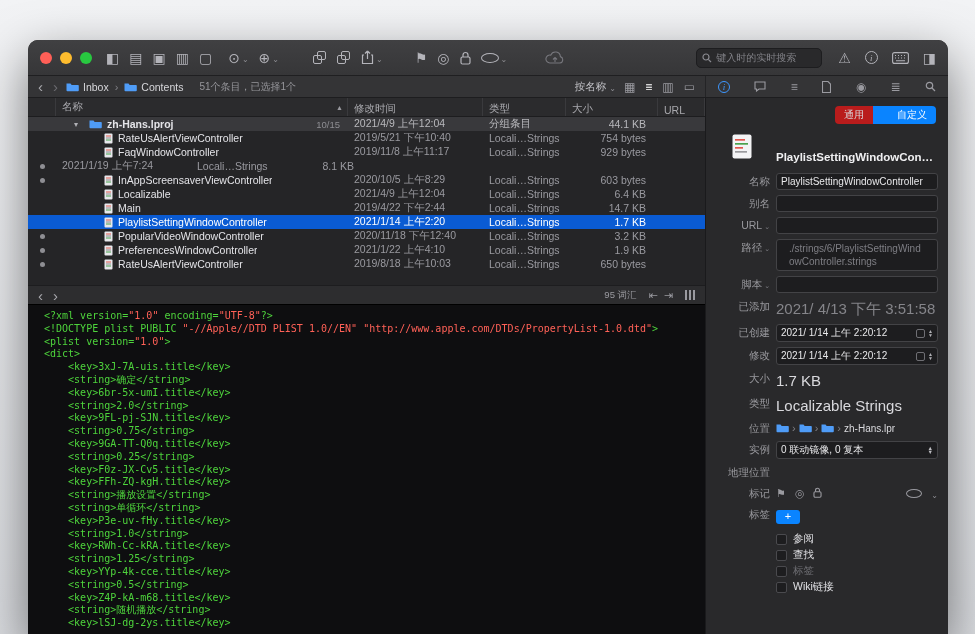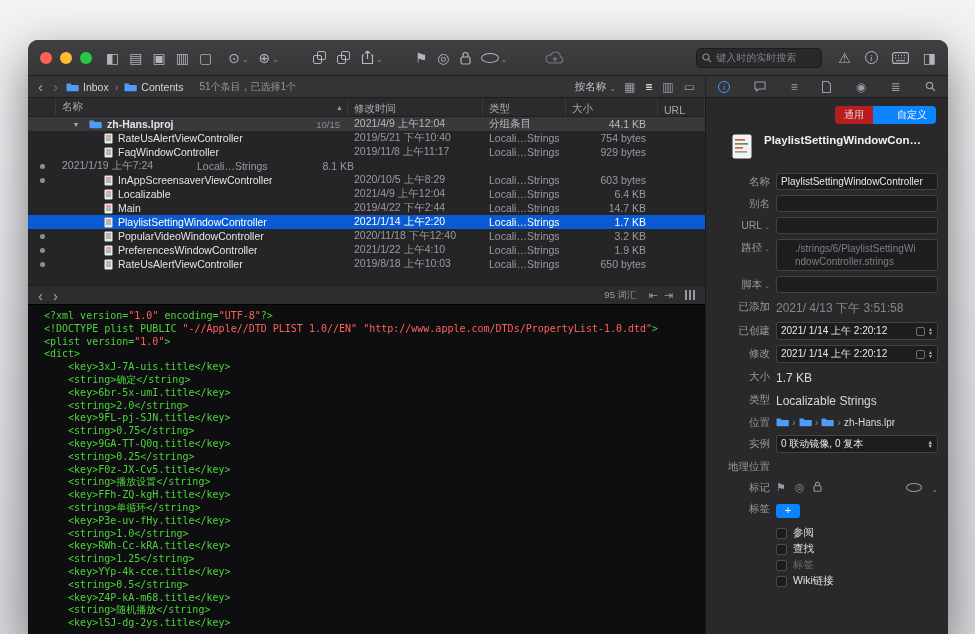--- a/index.html
+++ b/index.html
@@ -83,30 +83,30 @@
   .cl{font-family:"DejaVu Sans Mono","Liberation Mono",monospace;font-size:10px;line-height:12.8px;
     white-space:pre;color:#4ed43c;}
   .cl .str{color:#ff6157;}
   
   .inspector{flex:1;background:#29292b;border-left:1px solid #1a1a1c;padding:6px 10px;overflow:hidden;}
   .tabs{display:flex;justify-content:flex-end;margin:2px 2px 10px 0;}
   .tab{font-size:10px;padding:2px 9px;background:#b91c1c;color:#d9d9dd;cursor:default;}
   .tab:first-child{border-radius:4px 0 0 4px;}
   .tab:last-child{border-radius:0 4px 4px 0;padding-left:24px;}
   .tab.active{background:#0a84ff;color:#fff;}
-  .file-head{display:flex;align-items:flex-start;gap:12px;margin:0 0 10px 16px;}
+  .file-head{display:flex;align-items:flex-end;gap:24px;margin:0 0 10px 16px;}
   .file-title{font-weight:bold;font-size:11.5px;color:#f0f0f2;white-space:nowrap;overflow:hidden;text-overflow:ellipsis;}
   .irow{display:flex;align-items:flex-start;margin-bottom:5px;}
   .ilabel{width:54px;flex:none;text-align:right;color:#98989d;font-size:10.5px;padding-top:2px;white-space:nowrap;}
   .ilabel .disc{font-size:7px;color:#7e7e84;}
   .ictrl{flex:1;margin-left:6px;min-width:0;}
   .ibox{min-height:17px;background:#1d1d1f;border:1px solid #434346;border-radius:3px;color:#e8e8ea;
     font-size:10px;padding:1px 4px;display:flex;align-items:center;}
-  .ibox.multi{color:#7e7e84;line-height:1.3;word-break:break-all;display:block;padding:2px 18px;}
-  .ival{font-size:12px;color:#d9d9dd;display:inline-block;padding-top:2px;}
+  .ibox.multi{color:#7e7e84;line-height:1.3;word-break:break-all;display:block;padding:2px 12px;}
+  .ival{font-size:15px;color:#d9d9dd;display:inline-block;padding-top:2px;}
   .ival.dim{color:#85858a;}
   .stepgrp{margin-left:auto;display:inline-flex;align-items:center;gap:3px;}
   .stepper{display:inline-flex;flex-direction:column;line-height:4px;font-size:5px;color:#b0b0b5;}
   .minibox{width:9px;height:9px;border:1px solid #6f6f74;border-radius:2px;display:inline-block;}
   .updown{margin-left:auto;display:inline-flex;flex-direction:column;line-height:4.5px;font-size:5.5px;color:#c0c0c5;}
   .crumbrow{display:flex;align-items:center;gap:3px;padding-top:2px;font-size:10px;color:#d9d9dd;overflow:hidden;white-space:nowrap;}
   .marksrow{display:flex;align-items:center;gap:9px;padding-top:2px;color:#9a9aa0;font-size:11px;}
   .marksrow .i-oval{width:16px;height:9px;border-color:#9a9aa0;}
   .plusbtn{width:24px;height:14px;background:#0a84ff;border-radius:3px;color:#fff;font-size:11px;line-height:13px;
     text-align:center;display:inline-block;}
@@ -488,22 +488,22 @@
           <div class="cl">&lt;dict&gt;</div>
           <div class="cl">    &lt;key&gt;3xJ-7A-uis.title&lt;/key&gt;</div>
           <div class="cl">    &lt;string&gt;确定&lt;/string&gt;</div>
           <div class="cl">    &lt;key&gt;6br-5x-umI.title&lt;/key&gt;</div>
           <div class="cl">    &lt;string&gt;2.0&lt;/string&gt;</div>
           <div class="cl">    &lt;key&gt;9FL-pj-SJN.title&lt;/key&gt;</div>
           <div class="cl">    &lt;string&gt;0.75&lt;/string&gt;</div>
           <div class="cl">    &lt;key&gt;9GA-TT-Q0q.title&lt;/key&gt;</div>
           <div class="cl">    &lt;string&gt;0.25&lt;/string&gt;</div>
           <div class="cl">    &lt;key&gt;F0z-JX-Cv5.title&lt;/key&gt;</div>
+          <div class="cl">    &lt;key&gt;FFh-ZQ-kgH.title&lt;/key&gt;</div>
           <div class="cl">    &lt;string&gt;播放设置&lt;/string&gt;</div>
-          <div class="cl">    &lt;key&gt;FFh-ZQ-kgH.title&lt;/key&gt;</div>
           <div class="cl">    &lt;string&gt;单循环&lt;/string&gt;</div>
           <div class="cl">    &lt;key&gt;P3e-uv-fHy.title&lt;/key&gt;</div>
           <div class="cl">    &lt;string&gt;1.0&lt;/string&gt;</div>
           <div class="cl">    &lt;key&gt;RWh-Cc-kRA.title&lt;/key&gt;</div>
           <div class="cl">    &lt;string&gt;1.25&lt;/string&gt;</div>
           <div class="cl">    &lt;key&gt;YYp-4k-cce.title&lt;/key&gt;</div>
           <div class="cl">    &lt;string&gt;0.5&lt;/string&gt;</div>
           <div class="cl">    &lt;key&gt;Z4P-kA-m68.title&lt;/key&gt;</div>
           <div class="cl">    &lt;string&gt;随机播放&lt;/string&gt;</div>
           <div class="cl">    &lt;key&gt;lSJ-dg-2ys.title&lt;/key&gt;</div>

